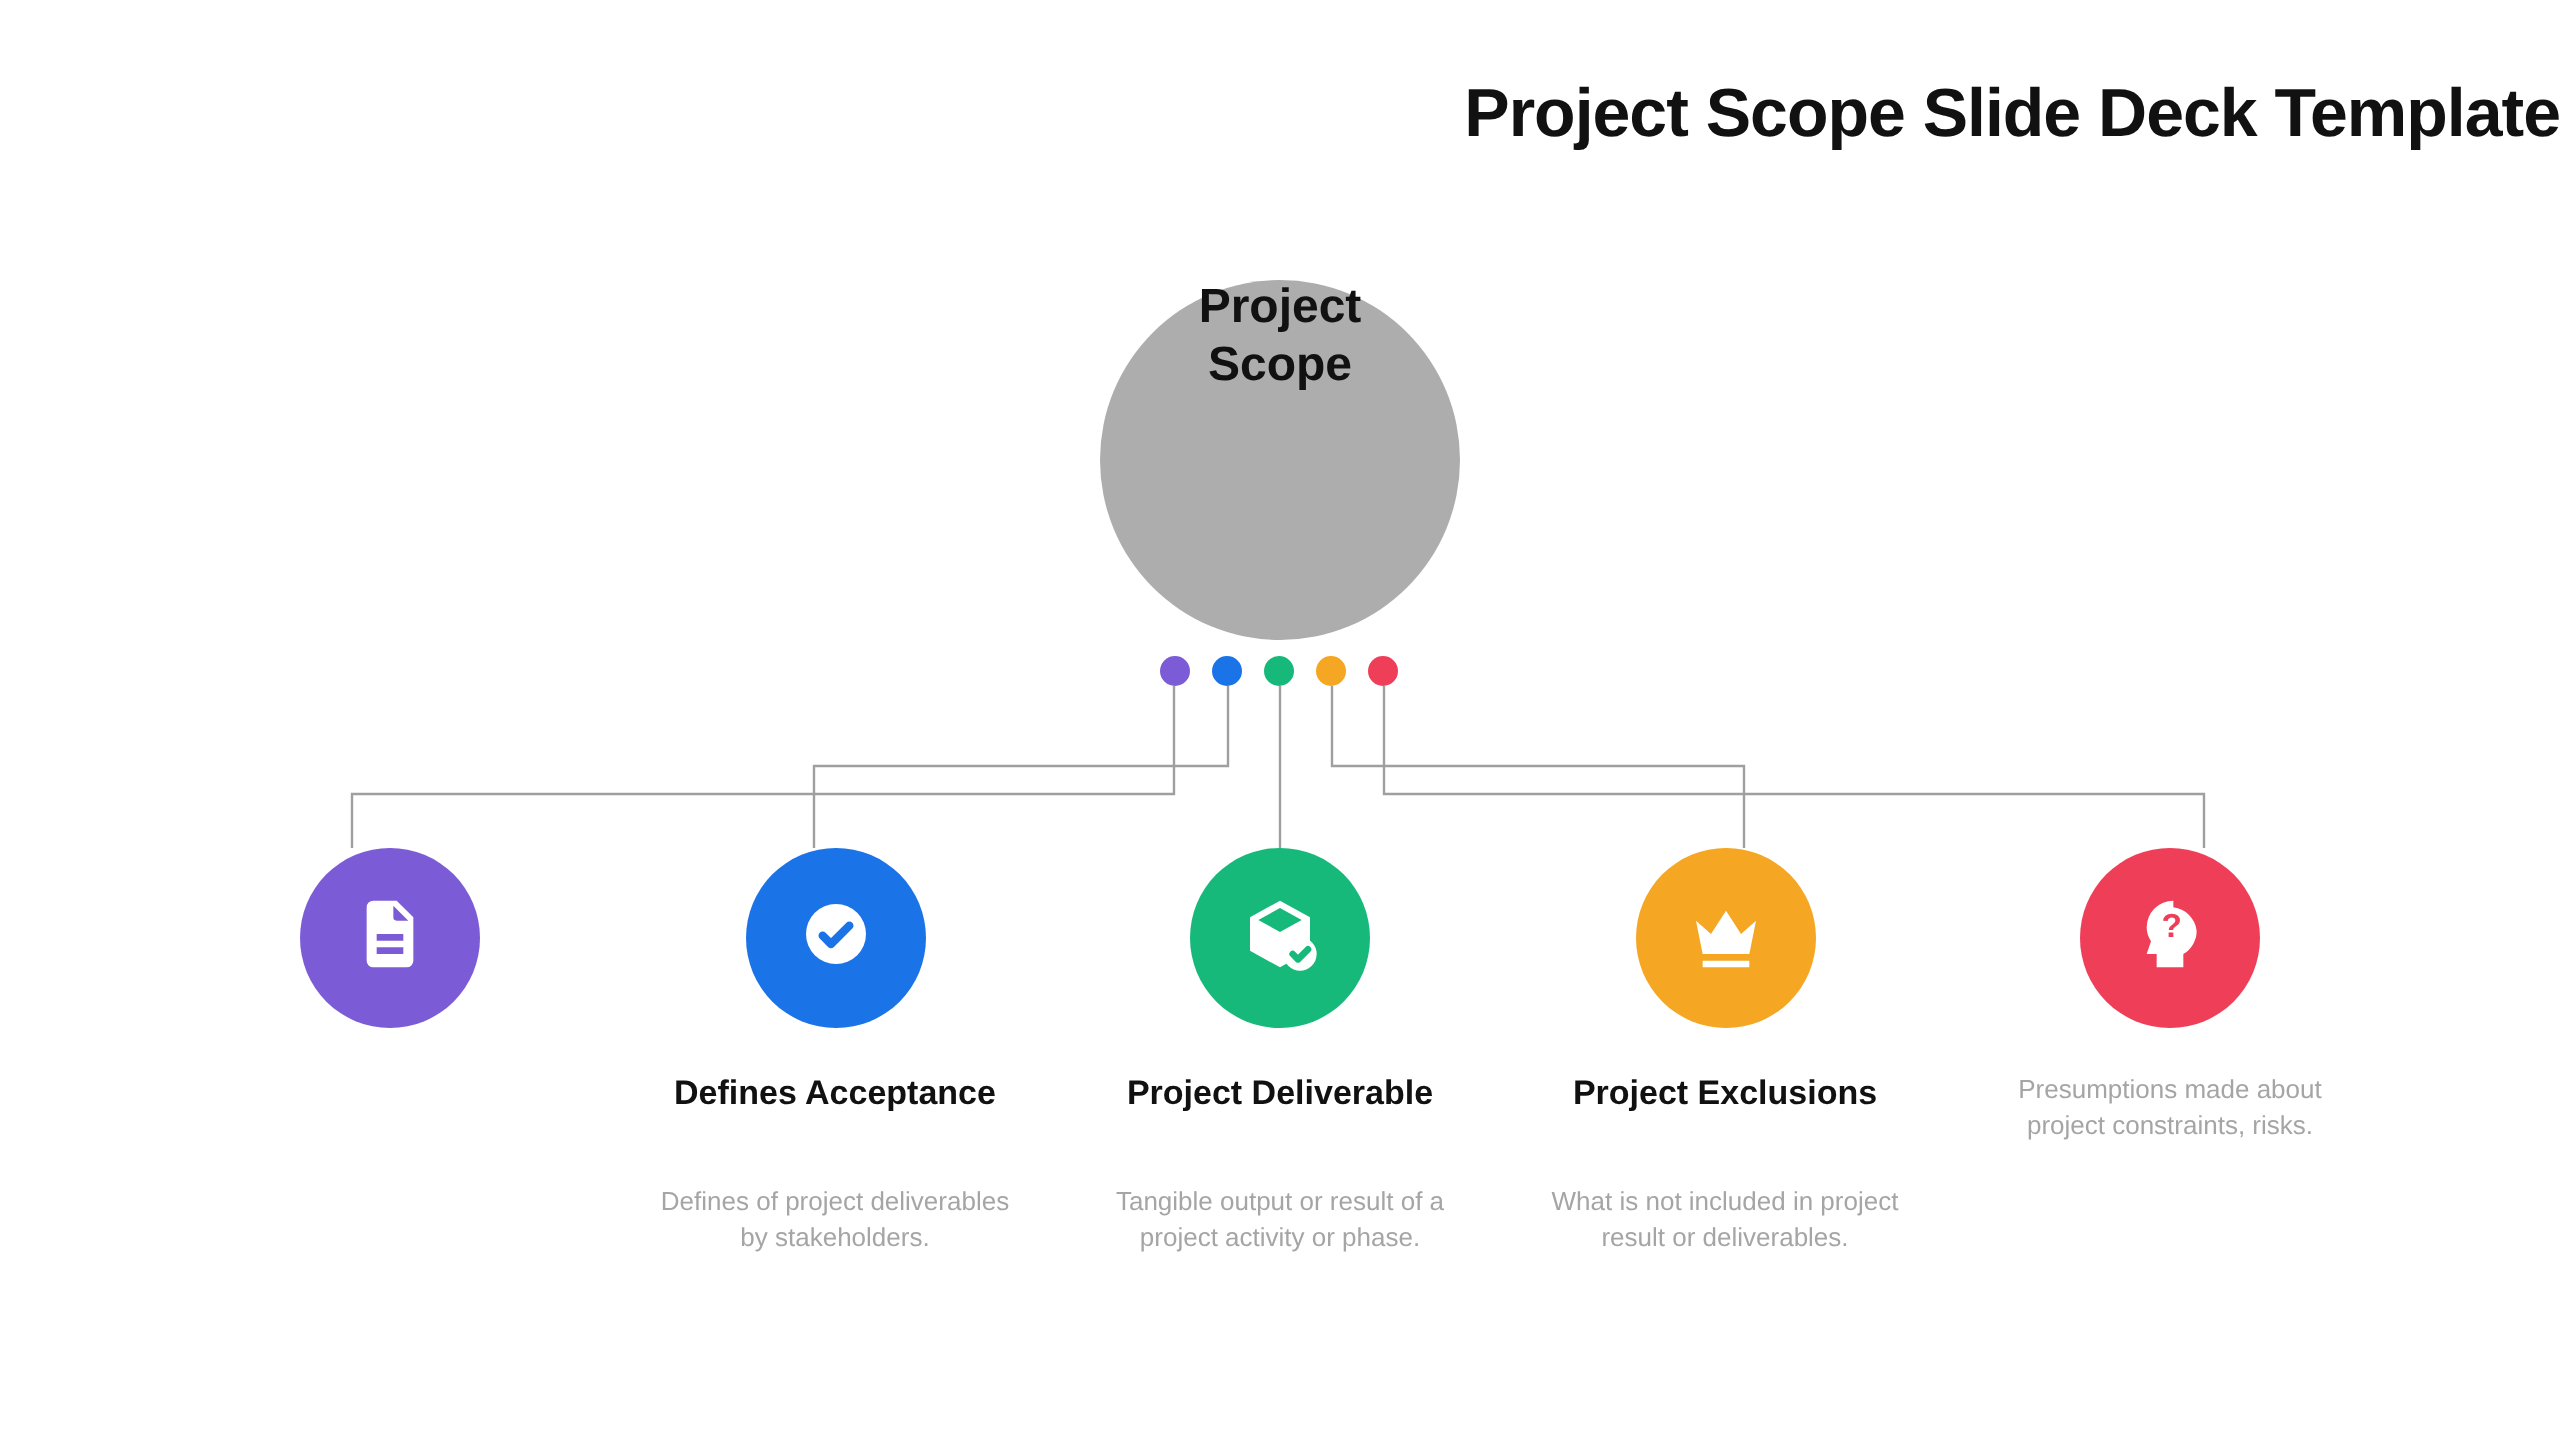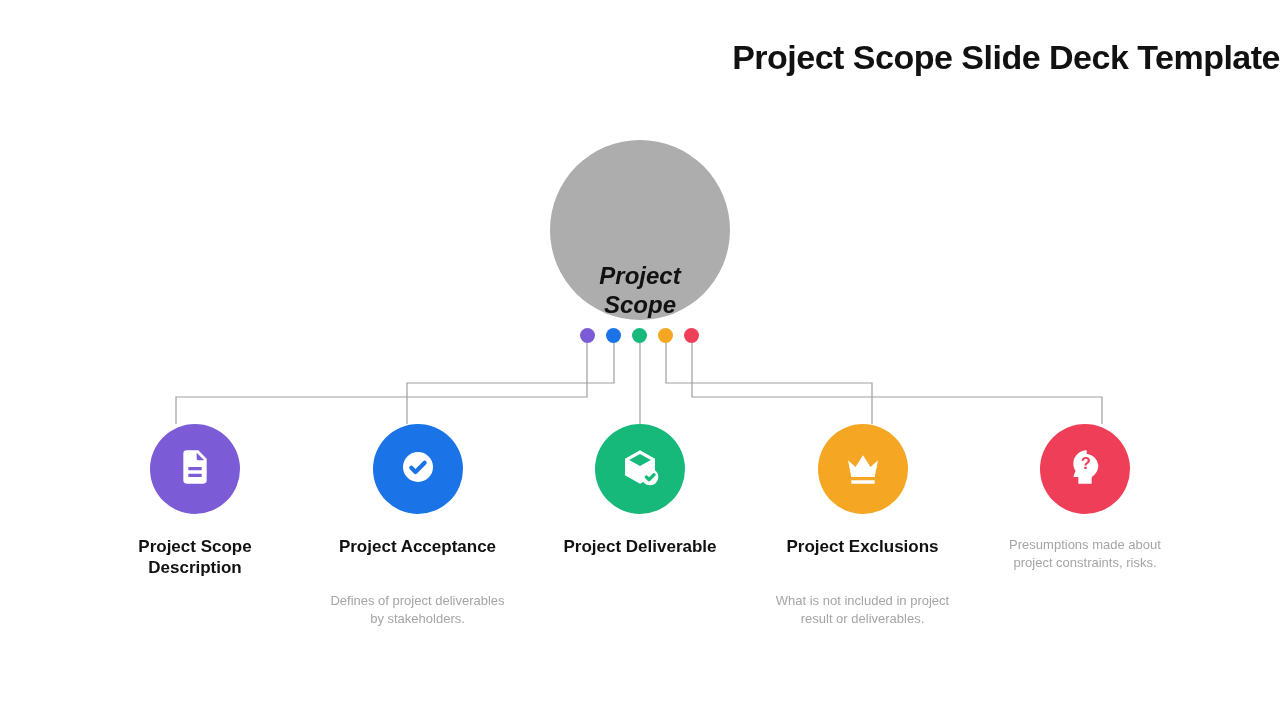--- a/index.html
+++ b/index.html
@@ -24,24 +24,23 @@
   }
   .center-circle {
     position: absolute;
     top: 140px;
     left: 550px;
     width: 180px;
     height: 180px;
     background: #adadad;
     border-radius: 50%;
     display: flex;
-    align-items: flex-end;
+    align-items: flex-start;
     justify-content: center;
     text-align: center;
-    font-style: italic;
   }
   .center-circle-text {
     font-size: 24px;
     font-weight: 900;
     color: #111;
     line-height: 1.2;
   }
   .dots-row {
     position: absolute;
     top: 328px;
@@ -132,48 +131,48 @@
 
   <div class="item">
     <div class="item-circle" style="background:#7c5cd6">
       <span>
         <svg class="icon-svg" viewBox="0 0 24 24">
             <path fill="#fff" d="M6 2h8l4 4v16a0 0 0 0 1 0 0H6a0 0 0 0 1 0 0V2z M6 2v20h12V7h-5V2H6z" opacity="0"></path>
             <path fill="#fff" d="M14 2H7a2 2 0 0 0-2 2v16a2 2 0 0 0 2 2h10a2 2 0 0 0 2-2V7l-5-5zM8 12h8v2H8v-2zm0 4h8v2H8v-2zm5-7V3.5L17.5 8H14a1 1 0 0 1-1-1z"></path>
           </svg>
       </span>
     </div>
-    <div class="item-title">Project Scope Description</div>
   </div>
 
   <div class="item">
     <div class="item-circle" style="background:#1b73e8">
       <span>
         <svg class="icon-svg" viewBox="0 0 24 24">
             <circle cx="12" cy="12" r="9" fill="#fff"></circle>
             <path fill="none" stroke="#1b73e8" stroke-width="2.5" stroke-linecap="round" stroke-linejoin="round" d="M8 12.5l2.5 2.5L16 9.5"></path>
           </svg>
       </span>
     </div>
-    <div class="item-title">Project Acceptance</div>
+    <div class="item-title">Defines Acceptance</div>
     <div class="item-desc">Defines of project deliverables by stakeholders.</div>
   </div>
 
   <div class="item">
     <div class="item-circle" style="background:#17b97a">
       <span>
         <svg class="icon-svg" viewBox="0 0 24 24">
           <path fill="#fff" d="M12 2l9 5v10l-9 5-9-5V7l9-5zm0 2.3L5 8v8l7 3.9 7-3.9V8l-7-3.7z" opacity="0"></path>
           <path fill="#fff" d="M12 2 3 7v10l9 5 9-5V7l-9-5zm0 2.2 6.5 3.6L12 11.4 5.5 7.8 12 4.2z"></path>
           <circle cx="18" cy="18" r="5" fill="#fff"></circle>
           <path fill="none" stroke="#17b97a" stroke-width="2" stroke-linecap="round" stroke-linejoin="round" d="M15.8 18l1.6 1.6 3-3"></path>
         </svg>
       </span>
     </div>
     <div class="item-title">Project Deliverable</div>
+    <div class="item-desc">Tangible output or result of a project activity or phase.</div>
   </div>
 
   <div class="item">
     <div class="item-circle" style="background:#f5a623">
       <span>
         <svg class="icon-svg" viewBox="0 0 24 24">
             <path fill="#fff" d="M3 8l4.5 4L12 5l4.5 7L21 8l-2 10H5L3 8zm2 12h14v2H5v-2z"></path>
           </svg>
       </span>
     </div>

